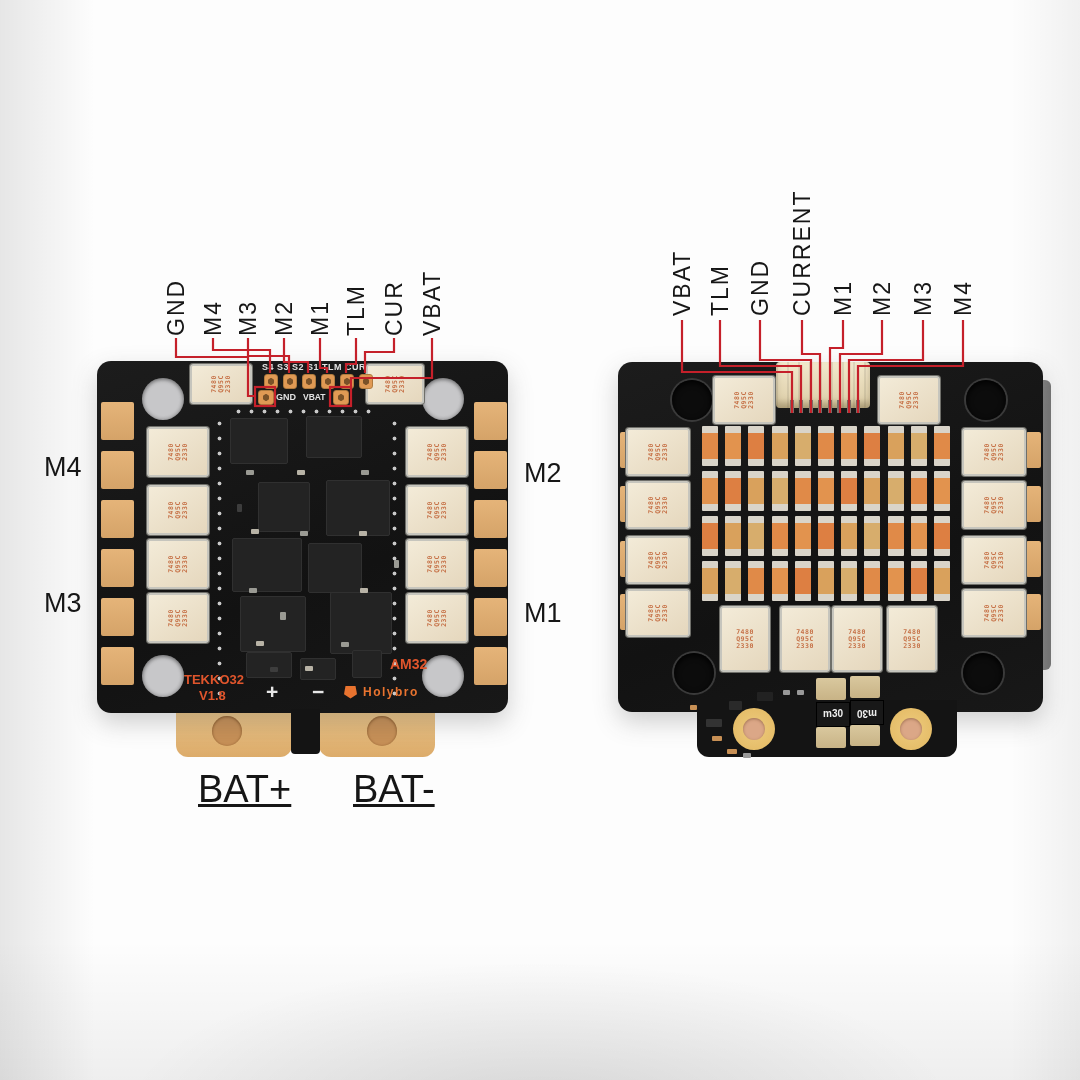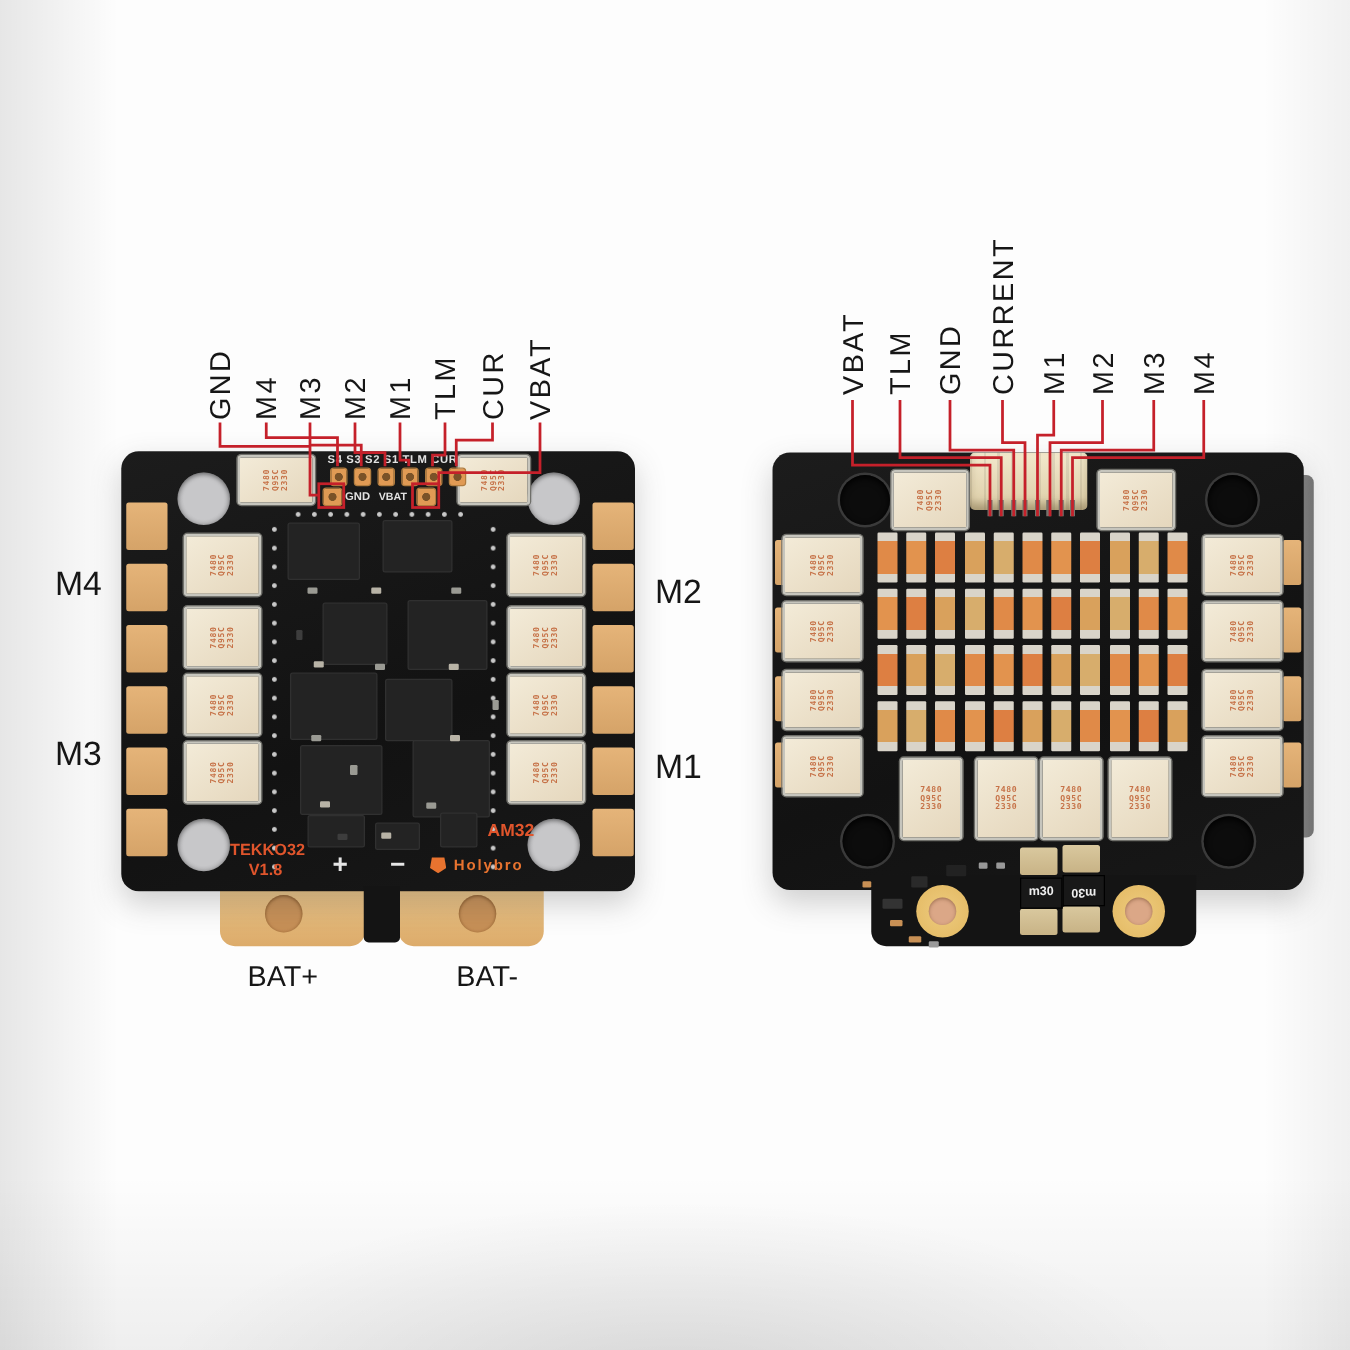--- a/index.html
+++ b/index.html
@@ -8,21 +8,21 @@
     background:
       radial-gradient(55% 20% at 50% 103%, rgba(0,0,0,.10), rgba(0,0,0,0) 70%),
       linear-gradient(90deg, rgba(0,0,0,.09), rgba(0,0,0,0) 95px),
       linear-gradient(270deg, rgba(0,0,0,.05), rgba(0,0,0,0) 70px),
       linear-gradient(0deg, rgba(0,0,0,.06), rgba(0,0,0,0) 140px),
       #fdfdfd;}
   .vlabel{position:absolute;writing-mode:vertical-rl;transform:rotate(180deg);
     font-size:23px;line-height:26px;font-weight:500;letter-spacing:2px;color:#161616;
     z-index:6;white-space:nowrap;}
   .hlabel{position:absolute;font-size:27px;font-weight:500;color:#161616;z-index:6;}
-  .batlabel{font-size:23px;}
+  .batlabel{font-size:38px;text-decoration:underline;}
   .board{position:absolute;background:linear-gradient(160deg,#1c1c1c,#121212 60%,#181818);
     border-radius:14px;z-index:2;box-shadow:0 10px 24px rgba(70,70,70,.25);}
   .btab{position:absolute;background:#141414;z-index:2;border-radius:0 0 12px 12px;}
   .hole{position:absolute;border-radius:50%;z-index:3;}
   .hole.silver{background:radial-gradient(circle,#c7c7c9 55%,#a8a8aa);
     box-shadow:inset 0 1px 4px rgba(0,0,0,.5);}
   .hole.dark{background:#0c0c0c;box-shadow:inset 0 2px 6px #000,0 0 0 2px #3a3a3a;}
   .cupad{position:absolute;background:linear-gradient(180deg,#e5b479,#d5a368);z-index:2;border-radius:2px;}
   .tab{position:absolute;background:linear-gradient(180deg,#eec88b,#dcab6a);z-index:1;border-radius:4px 4px 12px 12px;}
   .tabhole{position:absolute;border-radius:50%;z-index:2;
@@ -141,21 +141,21 @@
   <div class="vlabel" style="left:830px;top:282px;height:34px;">M1</div>
   <div class="vlabel" style="left:869px;top:282px;height:34px;">M2</div>
   <div class="vlabel" style="left:910px;top:282px;height:34px;">M3</div>
   <div class="vlabel" style="left:950px;top:282px;height:34px;">M4</div>
 
   <div class="hlabel" style="left:44px;top:452px;">M4</div>
   <div class="hlabel" style="left:44px;top:588px;">M3</div>
   <div class="hlabel" style="left:524px;top:458px;">M2</div>
   <div class="hlabel" style="left:524px;top:598px;">M1</div>
   <div class="hlabel batlabel" style="left:198px;top:768px;">BAT+</div>
-  <div class="hlabel batlabel" style="left:365px;top:768px;">BAT-</div>
+  <div class="hlabel batlabel" style="left:353px;top:768px;">BAT-</div>
 
   <svg class="leaders" width="1080" height="1080">
     <g fill="none" stroke="#c5202a" stroke-width="2.2">
       <path d="M176 338 V357 H248 V396 H255"></path>
       <path d="M213 338 V350 H270 V373"></path>
       <path d="M248 338 V356 H289 V373"></path>
       <path d="M284 338 V362 H308 V373"></path>
       <path d="M320 338 V368 H327 V373"></path>
       <path d="M356 338 V364 H346 V373"></path>
       <path d="M394 338 V352 H365 V373"></path>

